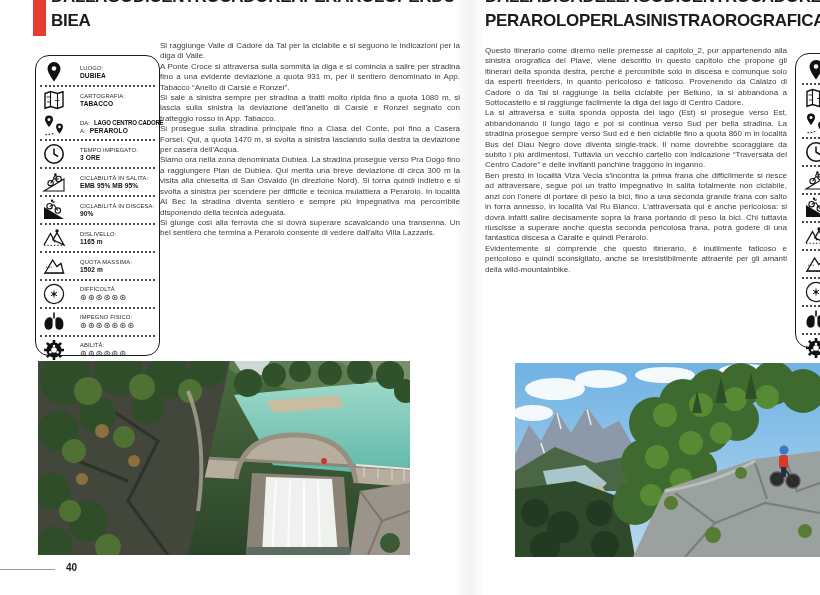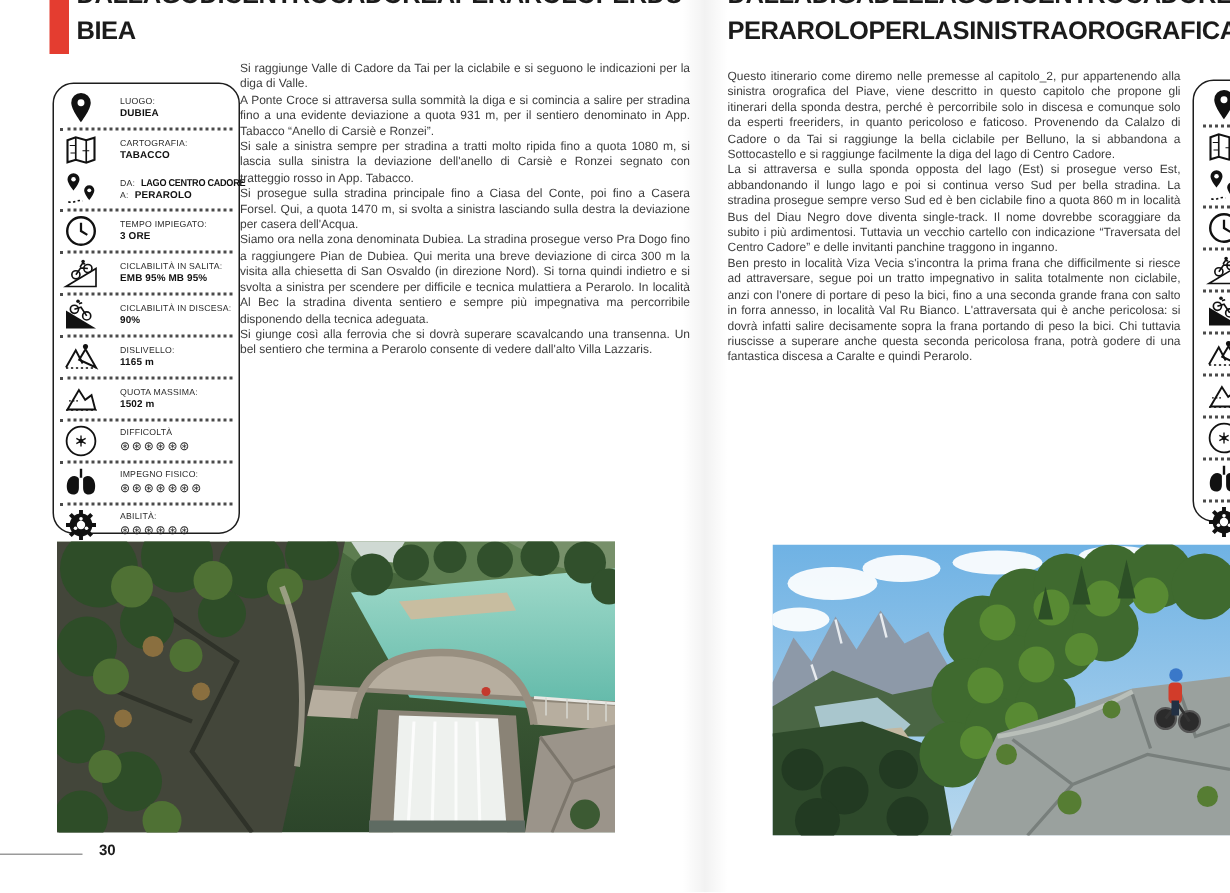--- a/index.html
+++ b/index.html
@@ -315,31 +315,32 @@
     </g>
     <g fill="#8a6f3f">
         <circle cx="64" cy="70" r="7"></circle>
         <circle cx="44" cy="118" r="6"></circle>
         <circle cx="96" cy="100" r="6"></circle>
       </g>
     <path d="M150,30 Q170,80 160,150" stroke="#b9b2a2" stroke-width="4" fill="none" opacity=".7"></path>
   </svg>
 
   <div class="folio-line" style="left:0;top:569px;width:55px;"></div>
-  <div class="folio" style="left:66px;top:562px;">30</div>
+  <div class="folio" style="left:66px;top:562px;">40</div>
 
   <div class="gutter" style="left:455px;"></div>
 
   <div class="title1" style="left:485px;">DALLADIGADELLAGODICENTROCADOREA</div>
   <div class="title2" style="left:485px;">PERAROLOPERLASINISTRAOROGRAFICA</div>
 
   <div class="bodycol" style="left:485px;top:46px;width:302px;">
     <p>Questo itinerario come diremo nelle premesse al capitolo_2, pur appartenendo alla sinistra orografica del Piave, viene descritto in questo capitolo che propone gli itinerari della sponda destra, perché è percorribile solo in discesa e comunque solo da esperti freeriders, in quanto pericoloso e faticoso. Provenendo da Calalzo di Cadore o da Tai si raggiunge la bella ciclabile per Belluno, la si abbandona a Sottocastello e si raggiunge facilmente la diga del lago di Centro Cadore.</p>
     <p>La si attraversa e sulla sponda opposta del lago (Est) si prosegue verso Est, abbandonando il lungo lago e poi si continua verso Sud per bella stradina. La stradina prosegue sempre verso Sud ed è ben ciclabile fino a quota 860 m in località Bus del Diau Negro dove diventa single-track. Il nome dovrebbe scoraggiare da subito i più ardimentosi. Tuttavia un vecchio cartello con indicazione “Traversata del Centro Cadore” e delle invitanti panchine traggono in inganno.</p>
     <p>Ben presto in località Viza Vecia s'incontra la prima frana che difficilmente si riesce ad attraversare, segue poi un tratto impegnativo in salita totalmente non ciclabile, anzi con l'onere di portare di peso la bici, fino a una seconda grande frana con salto in forra annesso, in località Val Ru Bianco. L'attraversata qui è anche pericolosa: si dovrà infatti salire decisamente sopra la frana portando di peso la bici. Chi tuttavia riuscisse a superare anche questa seconda pericolosa frana, potrà godere di una fantastica discesa a Caralte e quindi Perarolo.</p>
+    <p>Evidentemente si comprende che questo itinerario, è inutilmente faticoso e pericoloso e quindi sconsigliato, anche se irresistibilmente attraente per gli amanti della wild-mountainbike.</p>
   </div>
 
   <div class="panel right" style="left:795px;top:53px;width:130px;height:295px;">
     <div class="row">
         <svg class="ic">
           <use href="#i-pin"></use>
         </svg>
       </div>
     <div class="row nosep">
         <svg class="ic">

